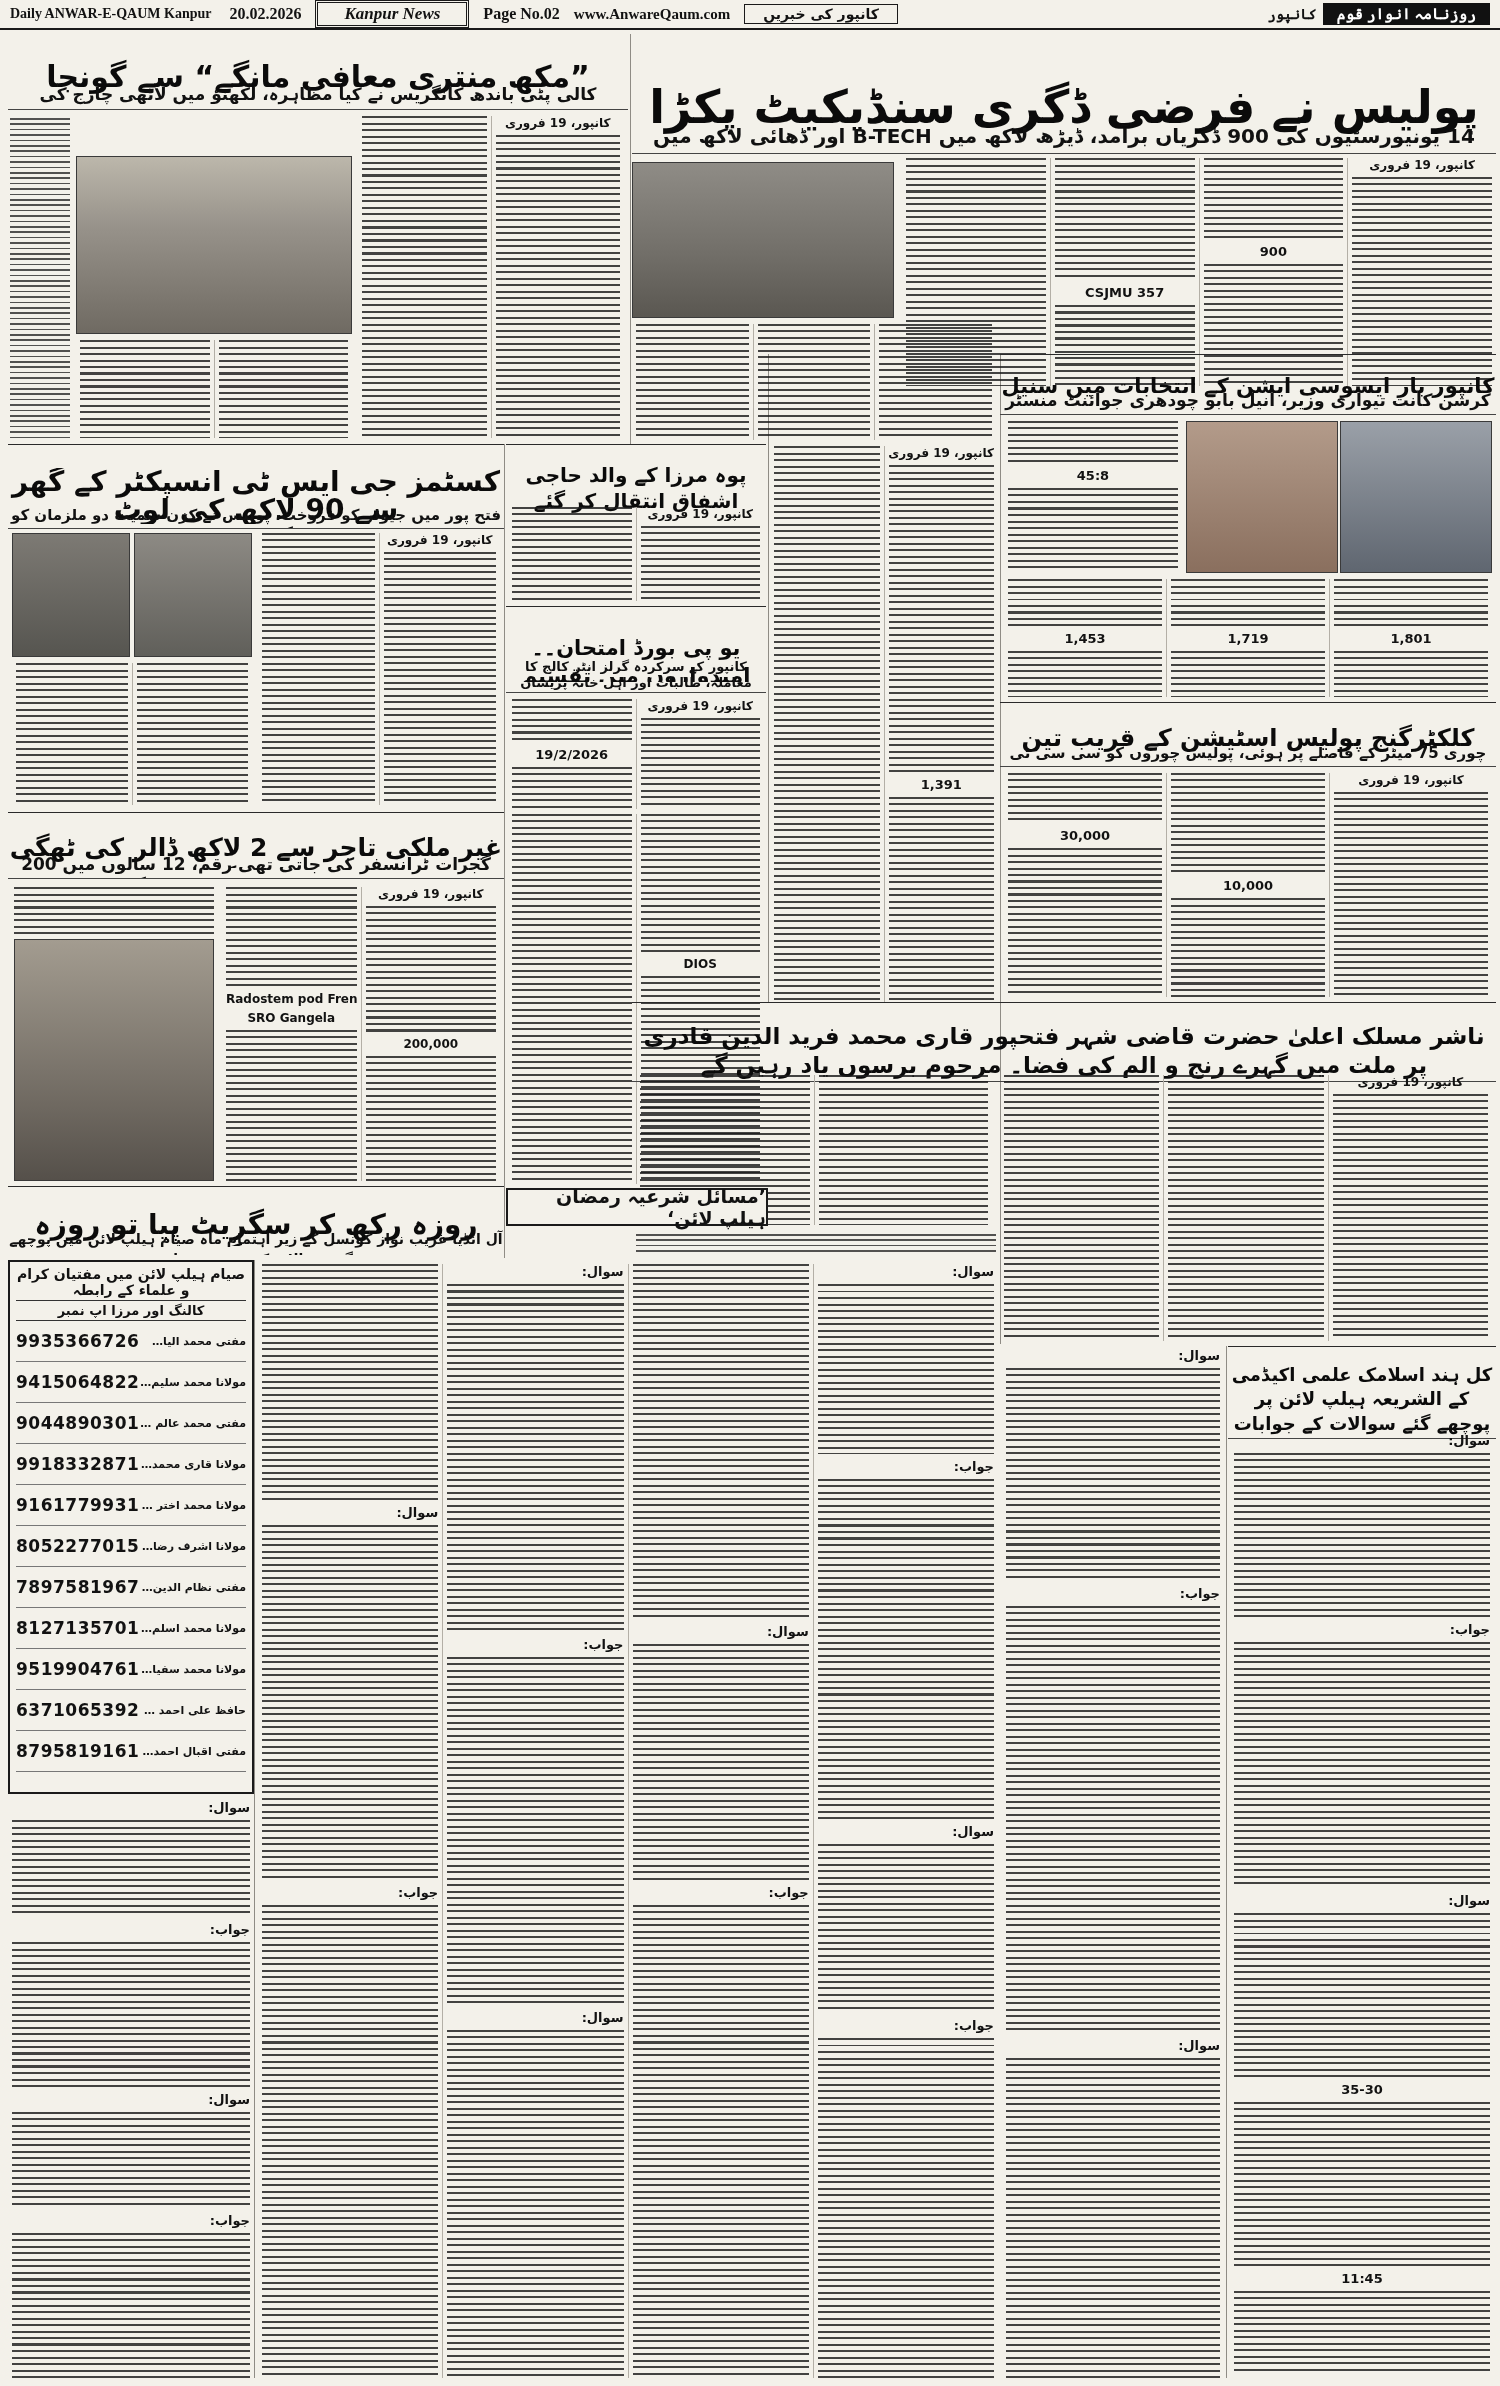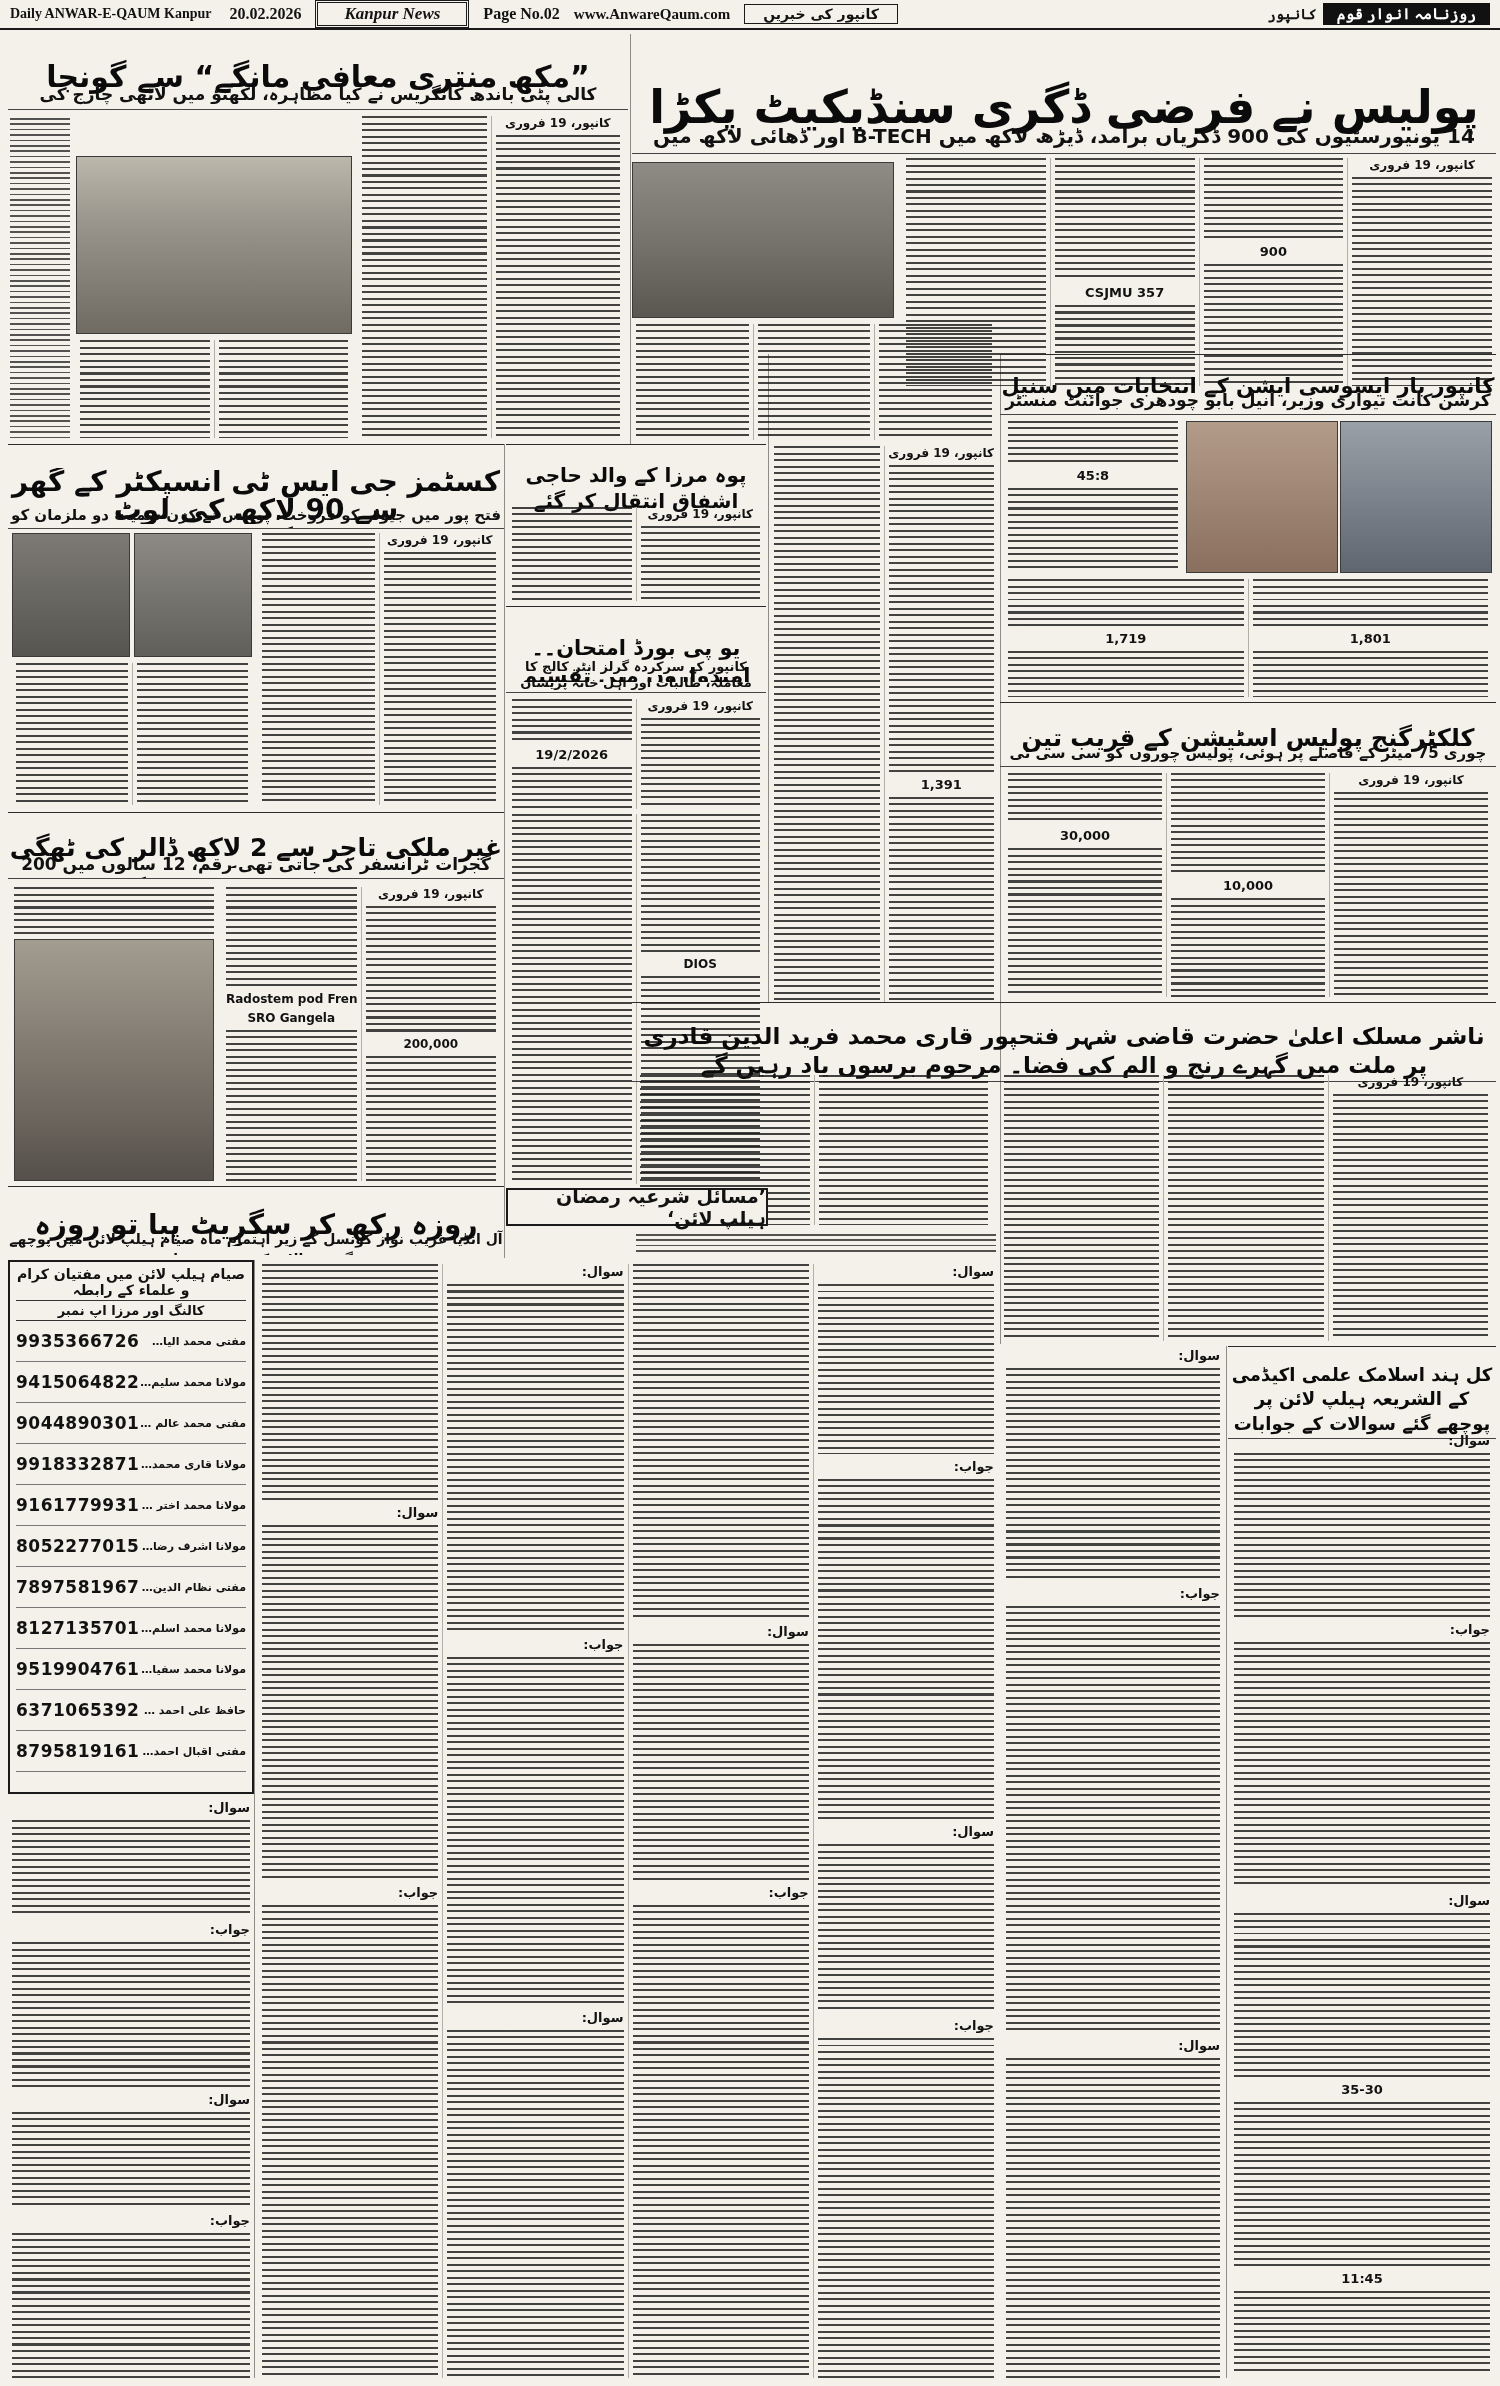--- a/index.html
+++ b/index.html
@@ -232,20 +232,25 @@
       <div class="col">
         <div class="ft" style="flex:1"></div>
         <span class="tok">1,801</span>
         <div class="ft" style="flex:1"></div>
       </div>
       <div class="col">
         <div class="ft" style="flex:1"></div>
         <span class="tok">1,719</span>
         <div class="ft" style="flex:1"></div>
       </div>
+      <div class="col">
+        <div class="ft" style="flex:1"></div>
+        <span class="tok">1,453</span>
+        <div class="ft" style="flex:1"></div>
+      </div>
     </div>
   </section>
 
   <section class="art bt" style="left:1000px;top:702px;width:496px;height:300px;">
     <h1 class="hl" style="top:4px;height:34px;font-size:24px;line-height:30px;">کلکٹرگنج پولیس اسٹیشن کے قریب تین دکانوں میں چوری</h1>
     <div class="sub rule" style="top:40px;height:24px;font-size:15px;line-height:20px;">چوری 75 میٹر کے فاصلے پر ہوئی، پولیس چوروں کو سی سی ٹی وی فوٹیج کی تلاش کر رہی ہے</div>
     <div class="cols" style="left:4px;top:70px;width:488px;height:224px;">
       <div class="col">
         <span class="dl">کانپور، 19 فروری</span>
         <div class="ft" style="flex:1"></div>

